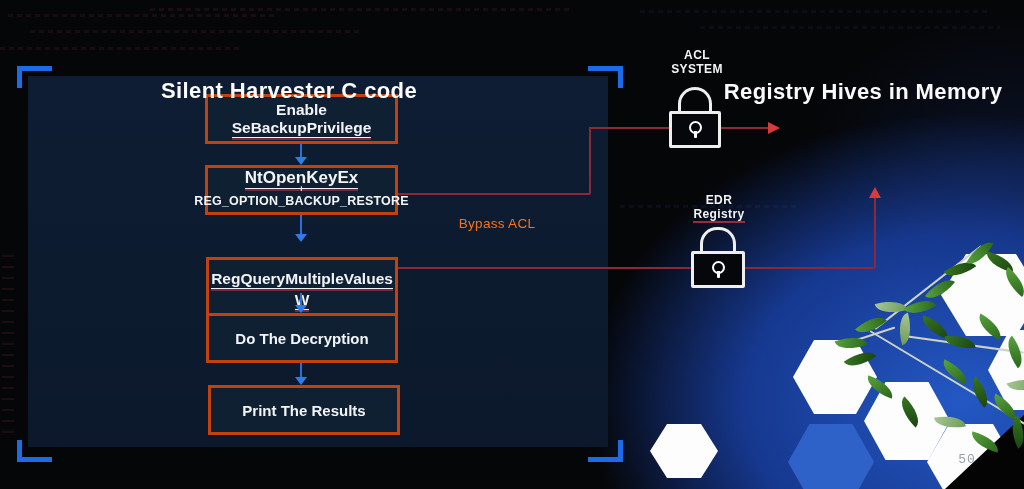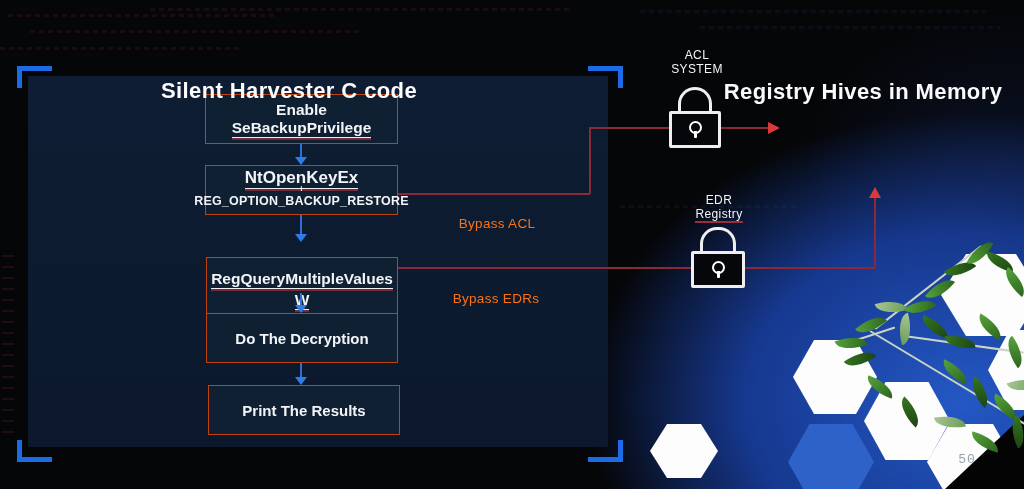--- a/index.html
+++ b/index.html
@@ -34,21 +34,21 @@
   .panel { position:absolute; left:28px; top:76px; width:580px; height:371px; z-index:4;
     background:linear-gradient(180deg,#0e1d33 0%,#0c192c 100%); }
   .bracket { position:absolute; width:30px; height:17px; z-index:5; }
   .b-tl { left:17px;  top:66px;  border-top:5px solid #1b6ce6; border-left:5px solid #1b6ce6; }
   .b-tr { left:588px; top:66px;  border-top:5px solid #1b6ce6; border-right:5px solid #1b6ce6; }
   .b-bl { left:17px;  top:440px; border-bottom:5px solid #1b6ce6; border-left:5px solid #1b6ce6; }
   .b-br { left:588px; top:440px; border-bottom:5px solid #1b6ce6; border-right:5px solid #1b6ce6; }
 
   
   .fbox { position:absolute; z-index:6; box-sizing:border-box;
-    border:1px solid #c2410c; background:#0f2033;
+    border:3px solid #c2410c; background:#0f2033;
     display:flex; flex-direction:column; align-items:center; justify-content:center;
     text-align:center; color:#f2f4f7; font-weight:700; }
   .box1 { left:205px; top:94px;  width:193px; height:50px; font-size:15.5px; }
   .box2 { left:205px; top:165px; width:193px; height:50px; }
   .box3 { left:206px; top:257px; width:192px; height:64px; font-size:15.5px; line-height:21px; }
   .box4 { left:206px; top:313px; width:192px; height:50px; font-size:15px; }
   .box5 { left:208px; top:385px; width:192px; height:50px; font-size:15px; }
   .box2 .l1 { font-size:17px; line-height:14px;text-align:right; }
   .box2 .l2 { font-size:9px;  line-height:9px; }
   .box2 .l3 { font-size:12.5px; line-height:15px; letter-spacing:.2px; }
@@ -76,21 +76,21 @@
   
   .lock { position:absolute; z-index:8; }
   .shackle { position:absolute; box-sizing:border-box; border:3px solid #efefef;
     border-bottom:none; border-radius:17px 17px 0 0; }
   .lock-body { position:absolute; box-sizing:border-box; border:3px solid #efefef;
     background:#06070a; border-radius:2px; }
   .keyhole-c { position:absolute; box-sizing:border-box; width:13px; height:13px;
     border:2px solid #fff; border-radius:50%; }
   .keyhole-s { position:absolute; width:3px; height:7px; background:#fff; border-radius:0 0 1px 1px; }
   .lock-label { position:absolute; z-index:8; width:84px; text-align:center;
-    font-size:12px; font-weight:400; line-height:14px; letter-spacing:.4px; color:#f3f4f6; }
+    font-size:12px; font-weight:700; line-height:14px; letter-spacing:.4px; color:#f3f4f6; }
 
   
   .cyl { position:absolute; left:779px; top:75px; width:193px; height:118px; z-index:8; }
   .cyl-body { position:absolute; left:0; top:20px; width:193px; height:97px;
     background:linear-gradient(180deg,#2269ea 0%,#1f63e2 70%,#1b58d2 100%);
     border-radius:0 0 96px 96px / 0 0 22px 22px; }
   .cyl-top { position:absolute; left:0; top:0; width:193px; height:40px;
     background:#2e77f3; border-radius:50%;
     box-shadow:inset 0 -5px 10px rgba(8,25,90,.4); }
   .cyl-label { position:absolute; left:0; top:38px; width:193px; text-align:center;
@@ -179,21 +179,20 @@
   <div class="rline" style="left:398px;top:193px;width:192px;height:1.5px"></div>
   <div class="rline" style="left:589px;top:128px;width:1.5px;height:66px"></div>
   <div class="rline" style="left:589px;top:127px;width:181px;height:1.5px"></div>
   <div class="rhead-right" style="left:768px;top:122px"></div>
 
   <div class="rline" style="left:398px;top:267px;width:477px;height:1.5px"></div>
   <div class="rline" style="left:874px;top:198px;width:1.5px;height:70px"></div>
   <div class="rhead-up" style="left:869px;top:187px"></div>
 
   <div class="bypass" style="left:427px;top:172px">Bypass ACL</div>
-  <div class="bypass" style="left:426px;top:247px">Bypass EDRs</div>
 
   <div class="lock-label" style="left:655px;top:48px">
     <div>ACL</div>
     <div>SYSTEM</div>
   </div>
   <div class="lock" style="left:669px;top:86px;width:52px;height:62px">
     <div class="shackle" style="left:9px;top:1px;width:34px;height:26px"></div>
     <div class="lock-body" style="left:0;top:25px;width:52px;height:37px">
       <div class="keyhole-c" style="left:17px;top:7px"></div>
       <div class="keyhole-s" style="left:22px;top:17px"></div>

